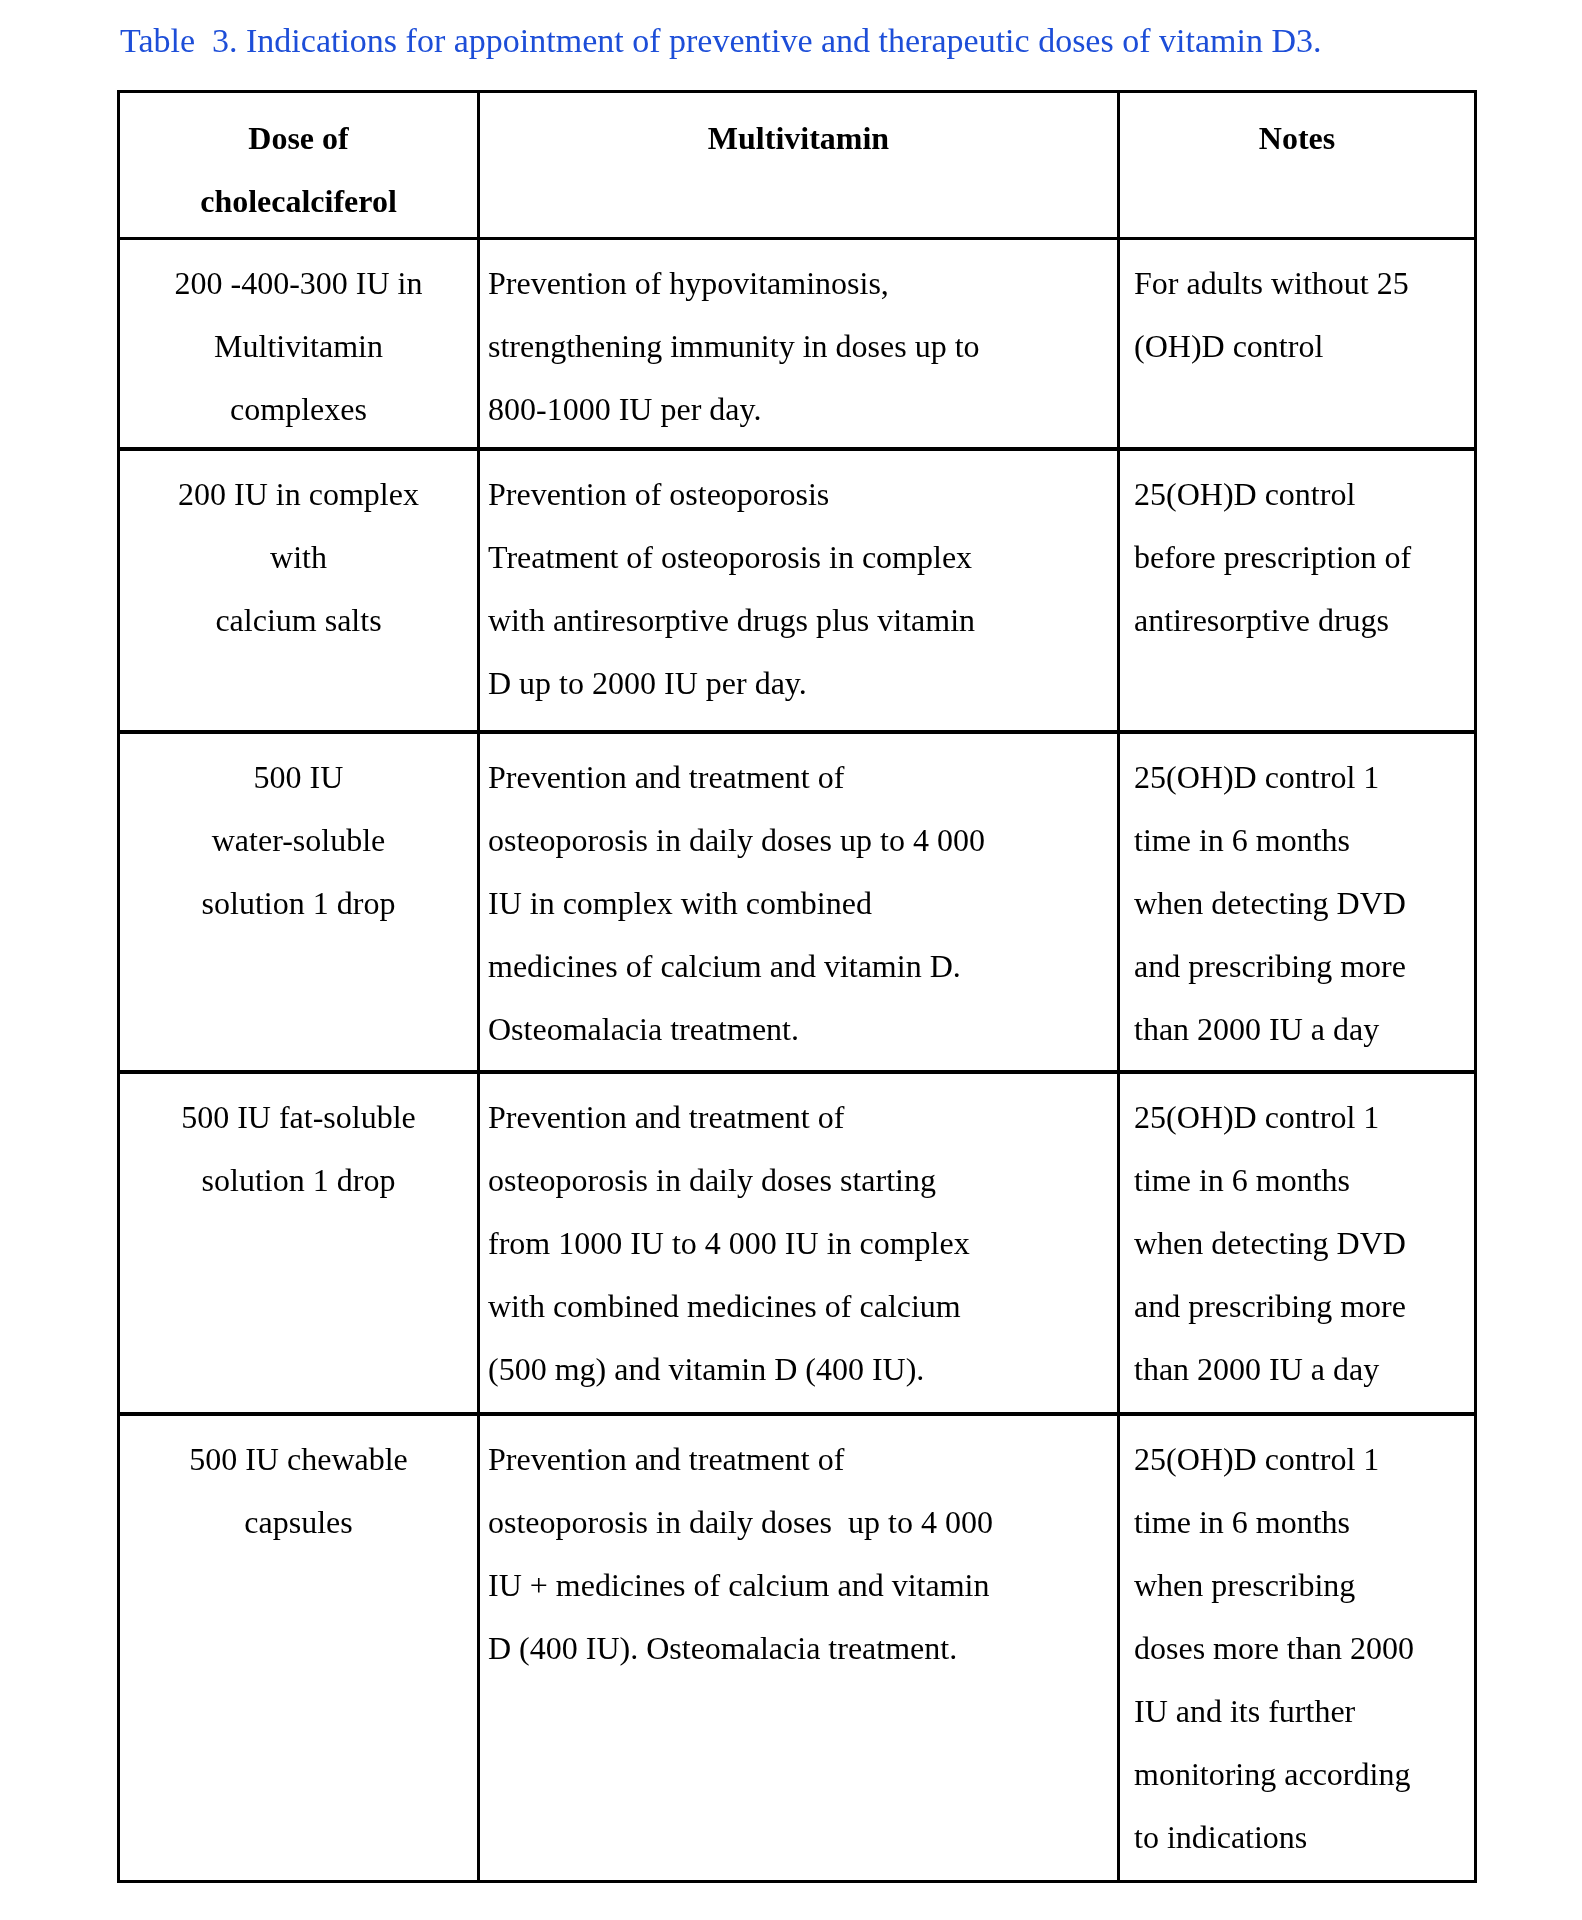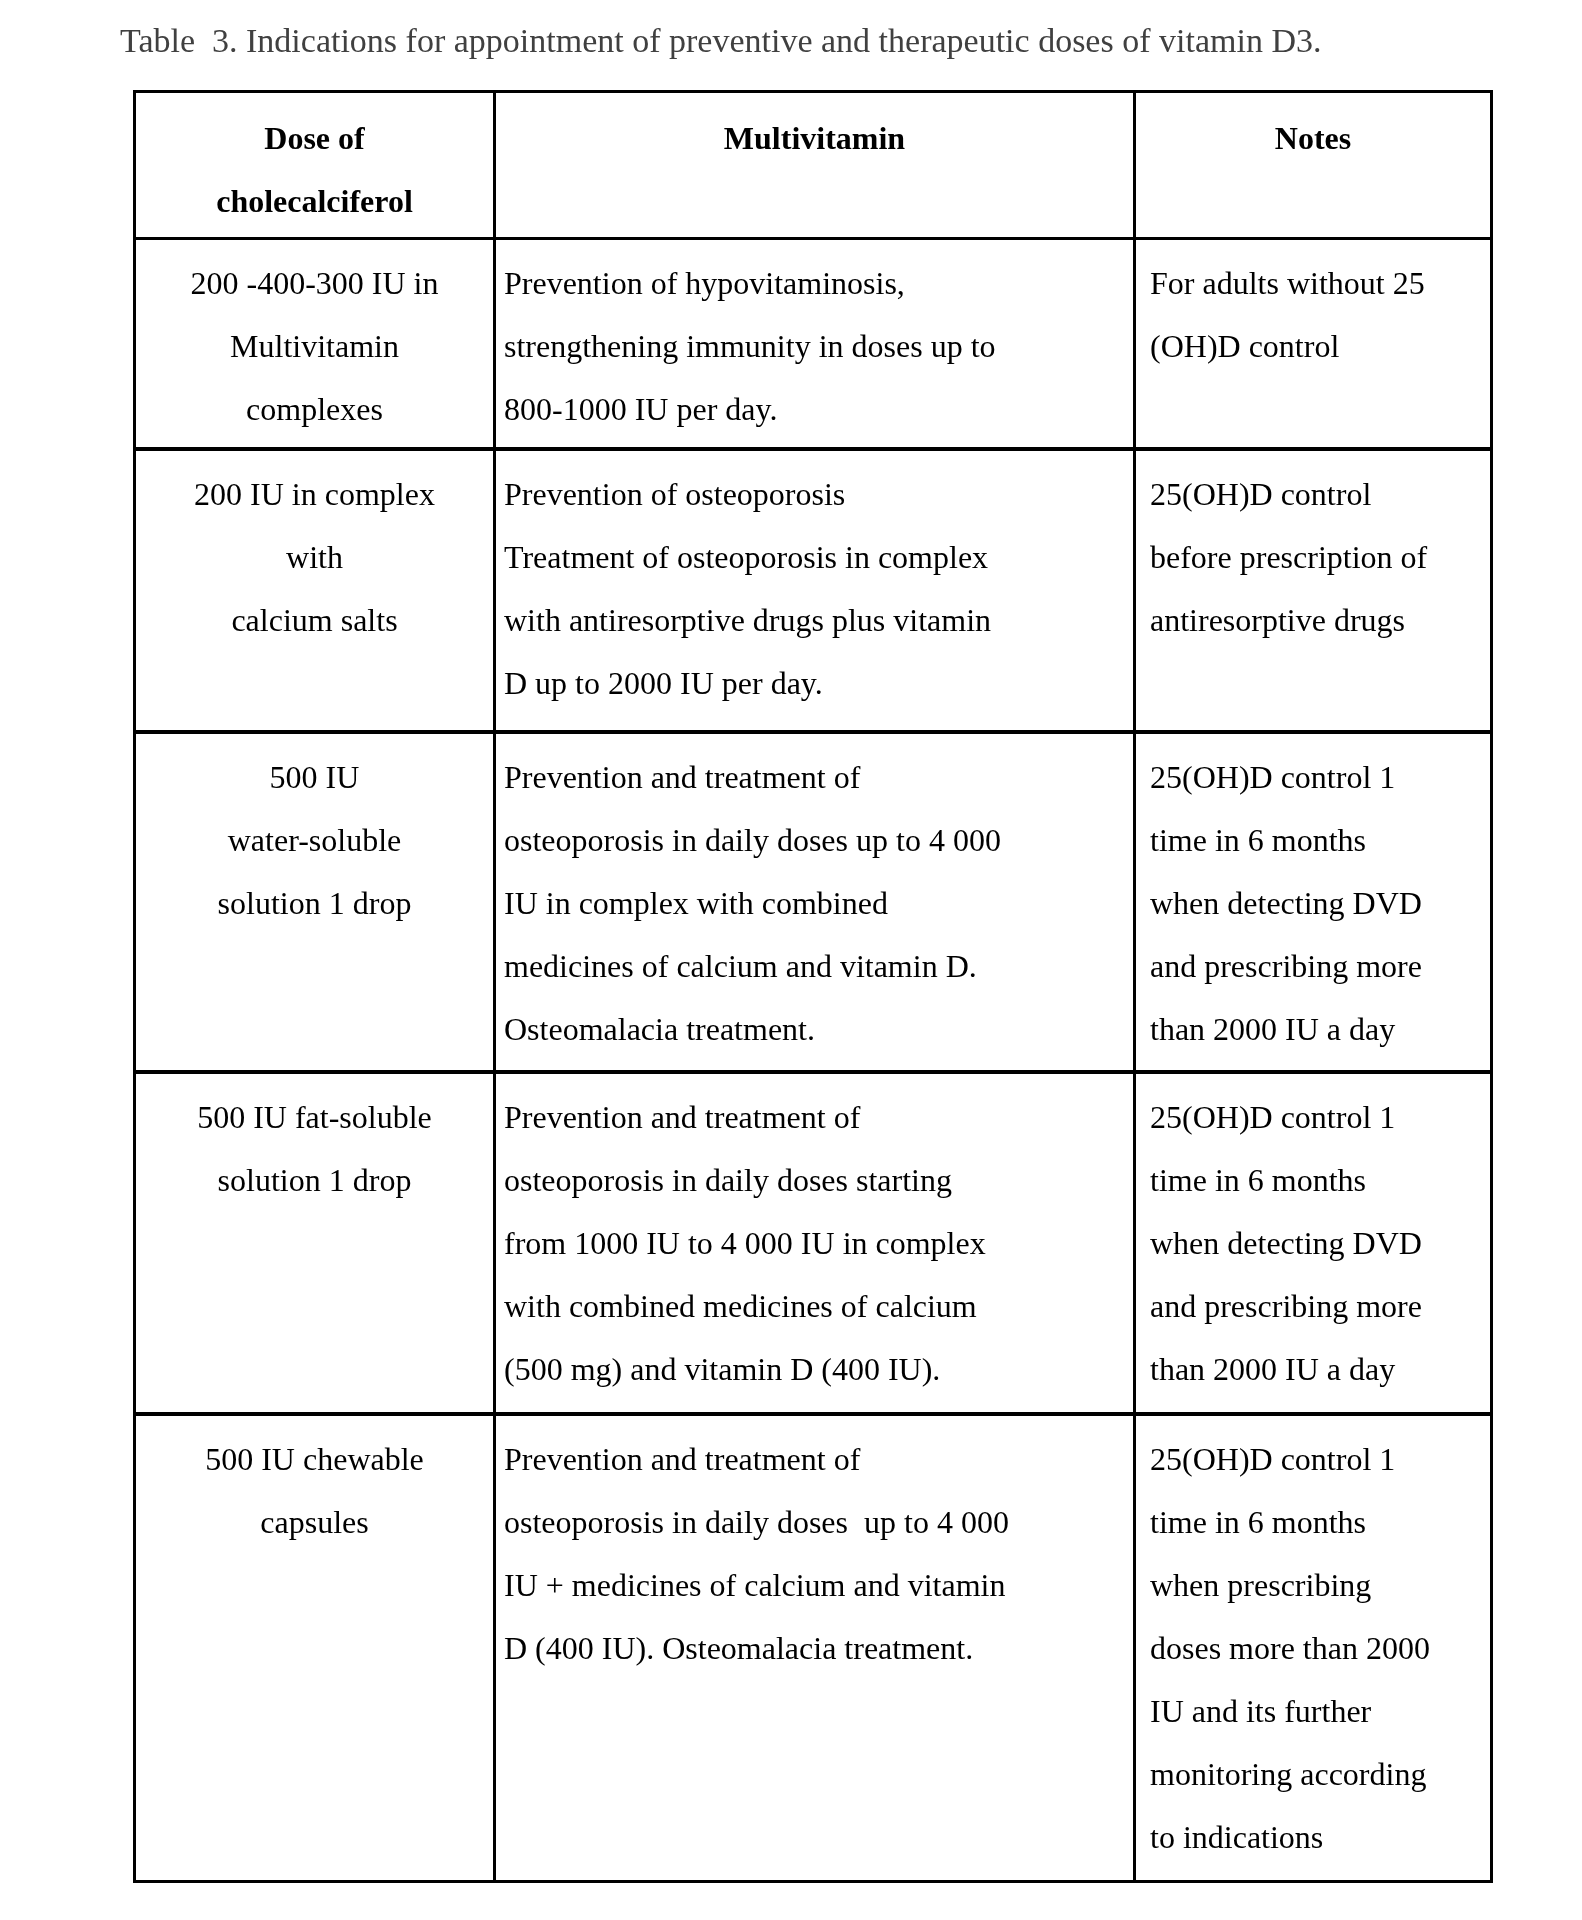--- a/index.html
+++ b/index.html
@@ -17,25 +17,25 @@
     overflow: hidden;
   }
   .caption {
     position: absolute;
     left: 120px;
     top: 20px;
     width: 1400px;
     font-size: 34px;
     line-height: 42px;
     white-space: pre;
-    color: #404040;
+    color: #1d4ed8;
   }
   table.doc-table {
     position: absolute;
-    left: 133px;
+    left: 117px;
     top: 90px;
     width: 1357px;
     border-collapse: collapse;
     table-layout: fixed;
     border: 3px solid #000000;
   }
   col.c1 { width: 360px; }
   col.c2 { width: 640px; }
   col.c3 { width: 357px; }
 

